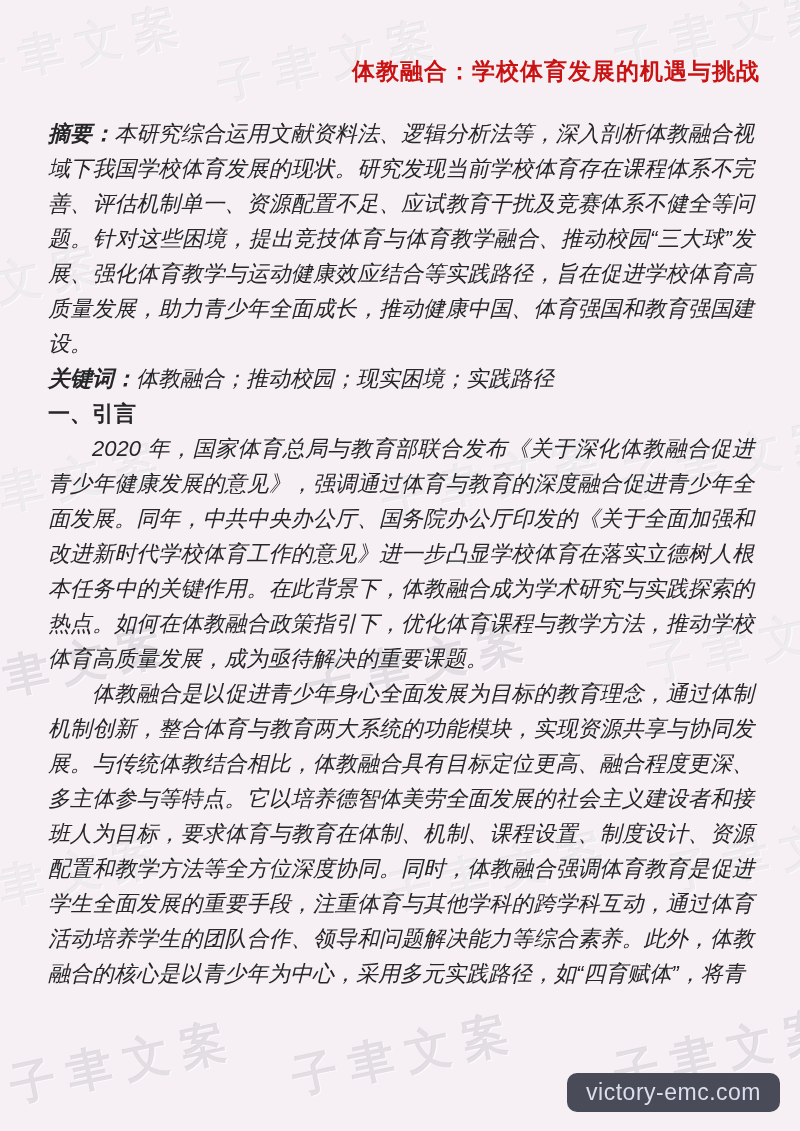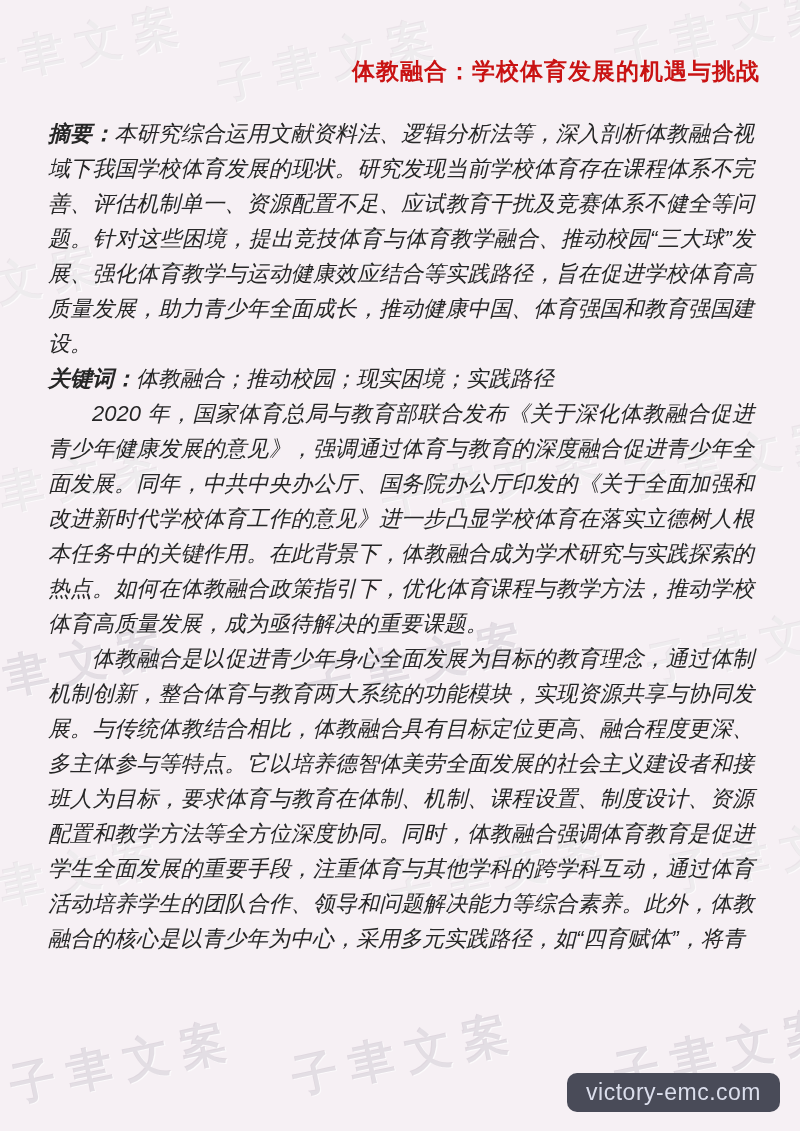--- a/index.html
+++ b/index.html
@@ -99,20 +99,21 @@
   </div>
 
   <h1 class="title">体教融合：学校体育发展的机遇与挑战</h1>
 
   <div class="content">
 
     <p class="para"><span class="lead-label">摘要：</span><span>本研究综合运用文献资料法、逻辑分析法等，深入剖析体教融合视域下我国学校体育发展的现状。研究发现当前学校体育存在课程体系不完善、评估机制单一、资源配置不足、应试教育干扰及竞赛体系不健全等问题。针对这些困境，提出竞技体育与体育教学融合、推动校园“三大球”发展、强化体育教学与运动健康效应结合等实践路径，旨在促进学校体育高质量发展，助力青少年全面成长，推动健康中国、体育强国和教育强国建设。</span></p>
 
     <p class="para"><span class="lead-label">关键词：</span><span>体教融合；推动校园；现实困境；实践路径</span></p>
 
+    <h2 class="sec-heading">一、引言</h2>
 
     <p class="para indent">2020 年，国家体育总局与教育部联合发布《关于深化体教融合促进青少年健康发展的意见》，强调通过体育与教育的深度融合促进青少年全面发展。同年，中共中央办公厅、国务院办公厅印发的《关于全面加强和改进新时代学校体育工作的意见》进一步凸显学校体育在落实立德树人根本任务中的关键作用。在此背景下，体教融合成为学术研究与实践探索的热点。如何在体教融合政策指引下，优化体育课程与教学方法，推动学校体育高质量发展，成为亟待解决的重要课题。</p>
 
 
     <p class="para indent">体教融合是以促进青少年身心全面发展为目标的教育理念，通过体制机制创新，整合体育与教育两大系统的功能模块，实现资源共享与协同发展。与传统体教结合相比，体教融合具有目标定位更高、融合程度更深、多主体参与等特点。它以培养德智体美劳全面发展的社会主义建设者和接班人为目标，要求体育与教育在体制、机制、课程设置、制度设计、资源配置和教学方法等全方位深度协同。同时，体教融合强调体育教育是促进学生全面发展的重要手段，注重体育与其他学科的跨学科互动，通过体育活动培养学生的团队合作、领导和问题解决能力等综合素养。此外，体教融合的核心是以青少年为中心，采用多元实践路径，如“四育赋体”，将青</p>
 
   </div>
 
   <div class="badge">victory-emc.com</div>
 

